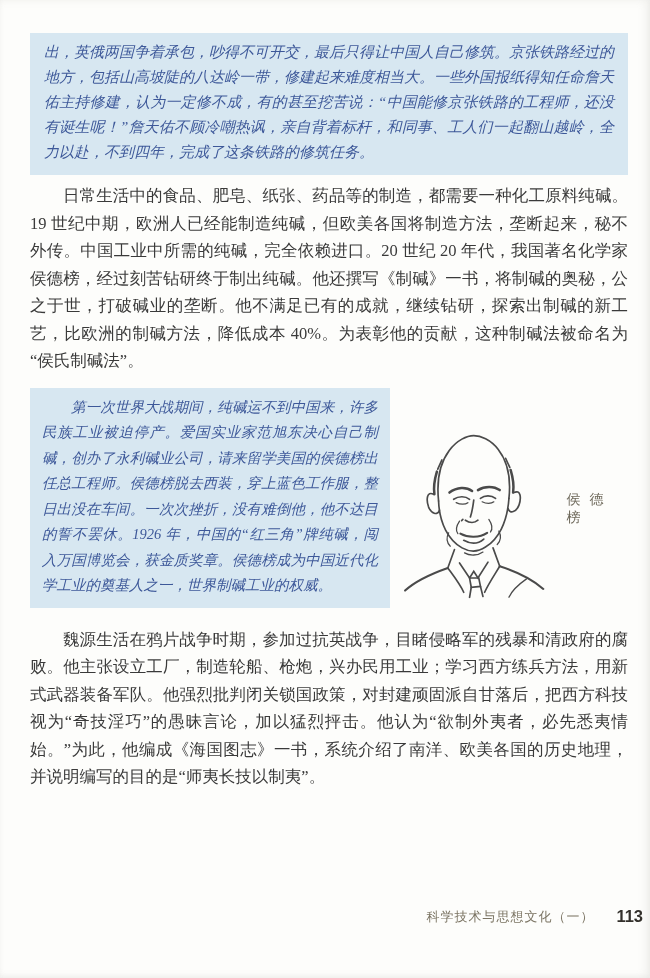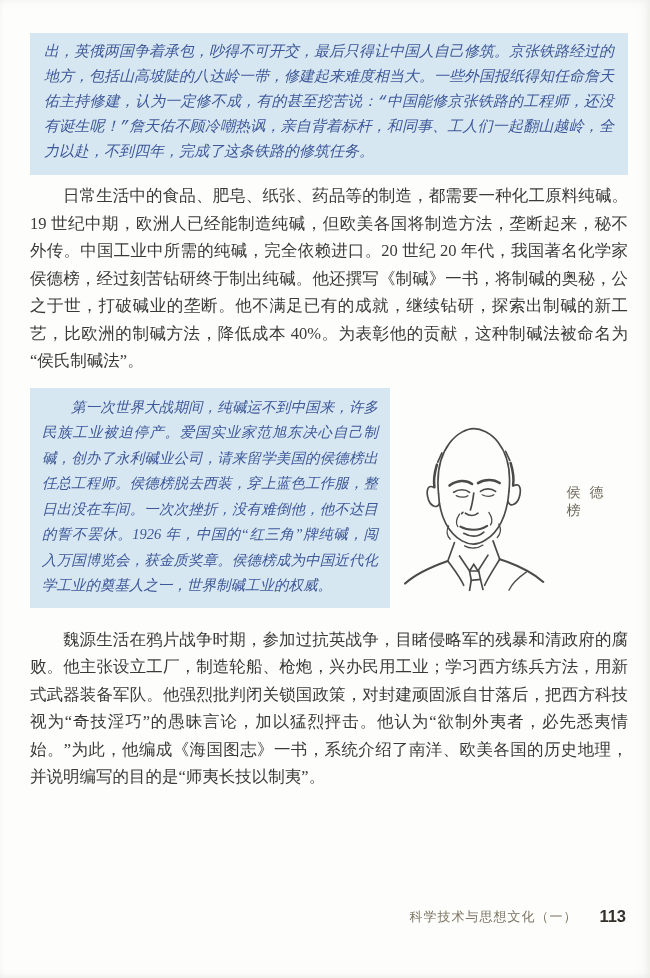--- a/index.html
+++ b/index.html
@@ -14,21 +14,21 @@
     box-shadow: inset -4px 0 8px rgba(120,120,110,0.10), inset 0 -2px 4px rgba(120,120,110,0.05);
     font-family:"Liberation Serif","DejaVu Serif",serif;
   }
   
   .intro-highlight {
     background:#d7e7f1;
     padding:7px 14px 10px 14px;
     width:598px;
   }
   .intro-highlight p {
-    font-family:Liberation Mono, monospace;
+    font-family:Liberation Serif, serif;
     font-style:italic;
     font-size:15px;
     line-height:25px;
     color:#3d5899;
     text-align:justify;
   }
   
   .section-heading {
     margin:25px 0 0 32px;
     font-family:"Liberation Sans","DejaVu Sans",sans-serif;
@@ -46,20 +46,21 @@
     color:#3a3a3a;
     text-align:justify;
     text-indent:2em;
   }
   .body-para.tight { margin-top:18px; }
   
   .media-row {
     display:flex;
     margin-top:13px;
     width:598px;
+    align-items:flex-end;
   }
   .sidebar-box {
     flex:0 0 360px;
     background:#d7e7f1;
     padding:7px 12px 9px 12px;
     align-self:flex-start;
   }
   .sidebar-box p {
     font-family:"Liberation Serif","DejaVu Serif",serif;
     font-style:italic;
@@ -79,21 +80,21 @@
   .portrait-caption {
     margin-top:6px;
     font-size:14px;
     letter-spacing:9px;
     padding-left:9px;
     color:#6f6a5c;
   }
   
   .page-footer {
     position:absolute;
-    right:24px;
+    right:7px;
     bottom:52px;
     display:flex;
     align-items:flex-end;
   }
   .footer-chapter {
     font-size:13px;
     color:#7b7463;
     letter-spacing:1px;
   }
   .footer-pagenum {

